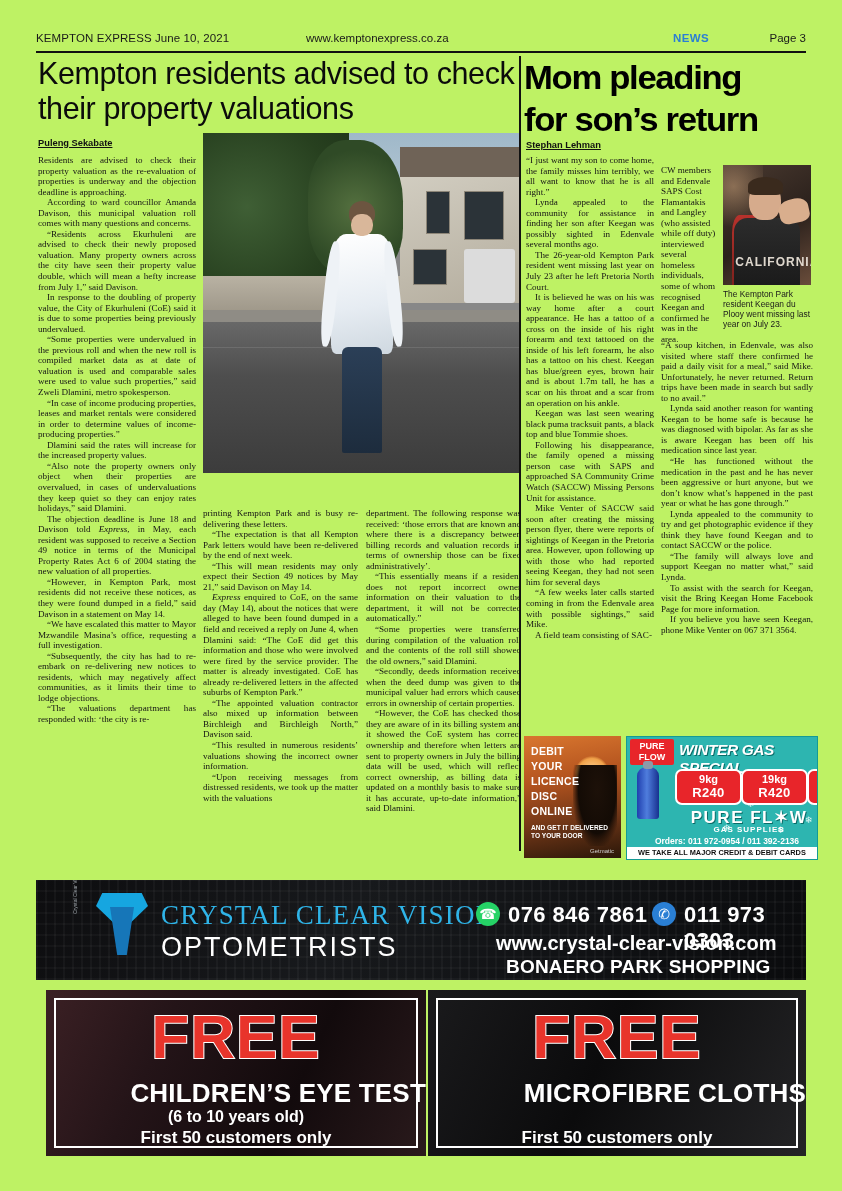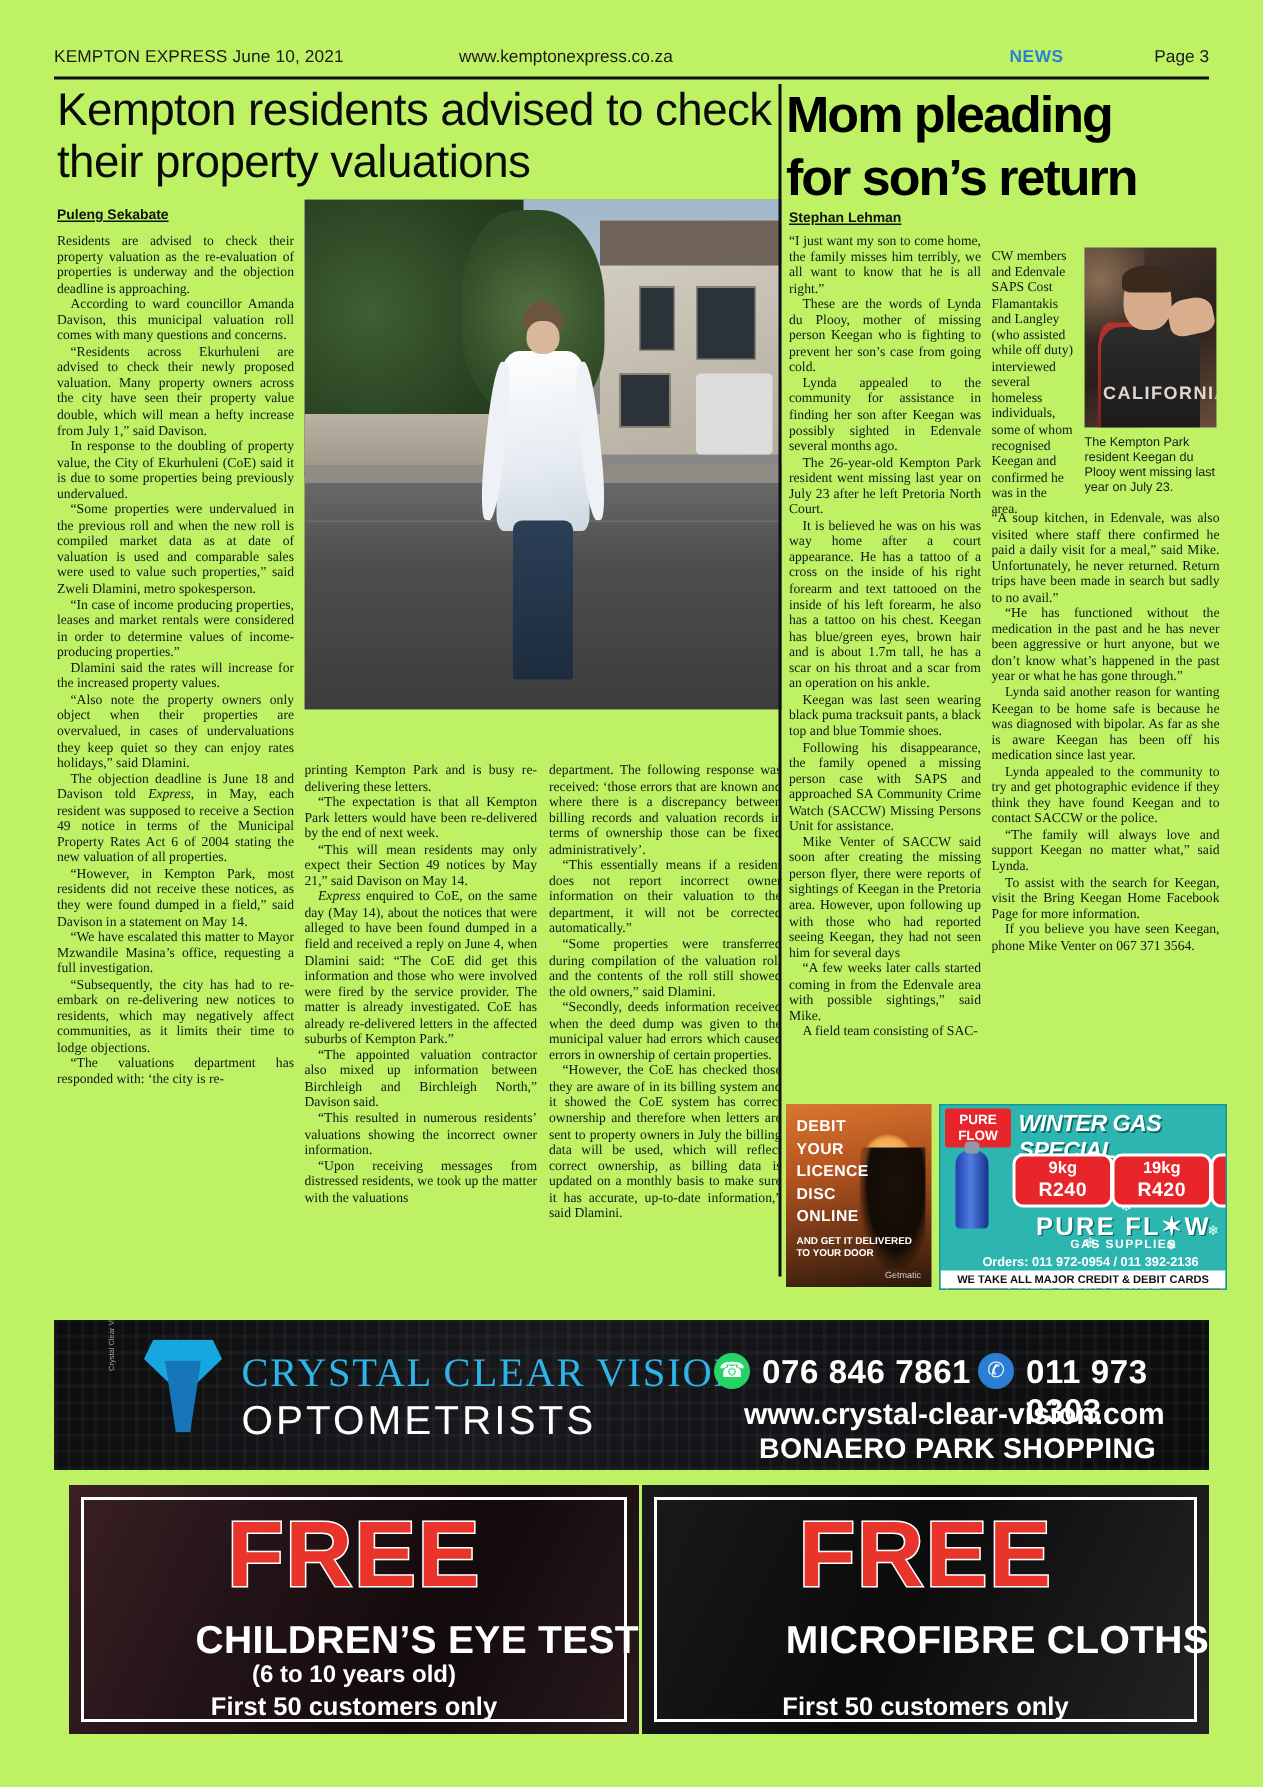--- a/index.html
+++ b/index.html
@@ -355,37 +355,36 @@
     <div class="ph2-body"></div>
     <div class="ph2-head"></div>
     <div class="ph2-hair"></div>
     <div class="ph2-arm"></div>
     <div class="ph2-cali">CALIFORNIA</div>
   </div>
   <div class="caption" style="left:723px; top:289px; width:88px;">The Kempton Park resident Keegan du Plooy went missing last year on July 23.</div>
 
   <div class="col" id="r-col1" style="left:526px; top:155px; width:128px; height:570px;">
       <p class="noind">“I just want my son to come home, the family misses him terribly, we all want to know that he is all right.”</p>
-      <p>These are the words of Lynda du Plooy, mother of missing person Keegan who is fighting to prevent her son’s case from going cold.</p>
       <p>Lynda appealed to the community for assistance in finding her son after Keegan was possibly sighted in Edenvale several months ago.</p>
       <p>The 26-year-old Kempton Park resident went missing last year on July 23 after he left Pretoria North Court.</p>
       <p>It is believed he was on his was way home after a court appearance. He has a tattoo of a cross on the inside of his right forearm and text tattooed on the inside of his left forearm, he also has a tattoo on his chest. Keegan has blue/green eyes, brown hair and is about 1.7m tall, he has a scar on his throat and a scar from an operation on his ankle.</p>
       <p>Keegan was last seen wearing black puma tracksuit pants, a black top and blue Tommie shoes.</p>
       <p>Following his disappearance, the family opened a missing person case with SAPS and approached SA Community Crime Watch (SACCW) Missing Persons Unit for assistance.</p>
       <p>Mike Venter of SACCW said soon after creating the missing person flyer, there were reports of sightings of Keegan in the Pretoria area. However, upon following up with those who had reported seeing Keegan, they had not seen him for several days</p>
       <p>“A few weeks later calls started coming in from the Edenvale area with possible sightings,” said Mike.</p>
       <p>A field team consisting of SAC-</p>
     </div>
   <div class="col" id="r-col2n" style="left:661px; top:165px; width:56px; height:130px;">
       <p class="noind" style="text-align: left;">CW members and Edenvale SAPS Cost Flamantakis and Langley (who assisted while off duty) interviewed several homeless individuals, some of whom recognised Keegan and confirmed he was in the area.</p>
     </div>
   <div class="col" id="r-col2" style="left:661px; top:340px; width:152px; height:390px;">
       <p class="noind">“A soup kitchen, in Edenvale, was also visited where staff there confirmed he paid a daily visit for a meal,” said Mike. Unfortunately, he never returned. Return trips have been made in search but sadly to no avail.”</p>
+      <p>Lynda said another reason for wanting Keegan to be home safe is because he was diagnosed with bipolar. As far as she is aware Keegan has been off his medication since last year.</p>
       <p>“He has functioned without the medication in the past and he has never been aggressive or hurt anyone, but we don’t know what’s happened in the past year or what he has gone through.”</p>
-      <p>Lynda said another reason for wanting Keegan to be home safe is because he was diagnosed with bipolar. As far as she is aware Keegan has been off his medication since last year.</p>
       <p>Lynda appealed to the community to try and get photographic evidence if they think they have found Keegan and to contact SACCW or the police.</p>
       <p>“The family will always love and support Keegan no matter what,” said Lynda.</p>
       <p>To assist with the search for Keegan, visit the Bring Keegan Home Facebook Page for more information.</p>
       <p>If you believe you have seen Keegan, phone Mike Venter on 067 371 3564.</p>
     </div>
 
   <div class="ad-lic" style="left:524px; top:736px; width:97px; height:122px;">
     <div class="sun"></div>
     <div class="silh"></div>
     <div class="txt">

